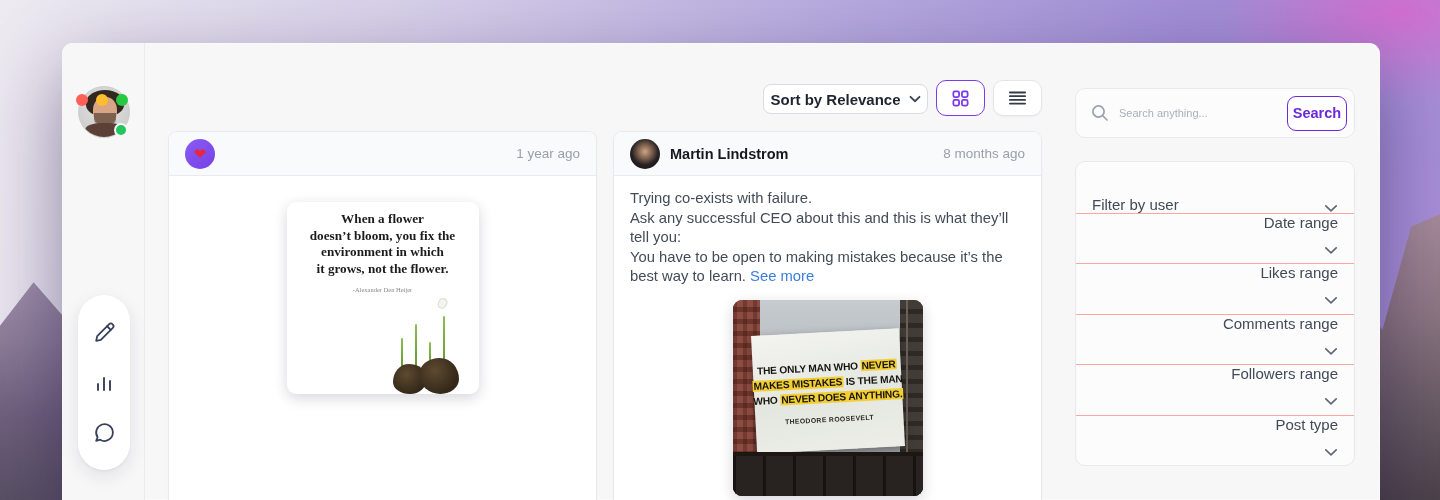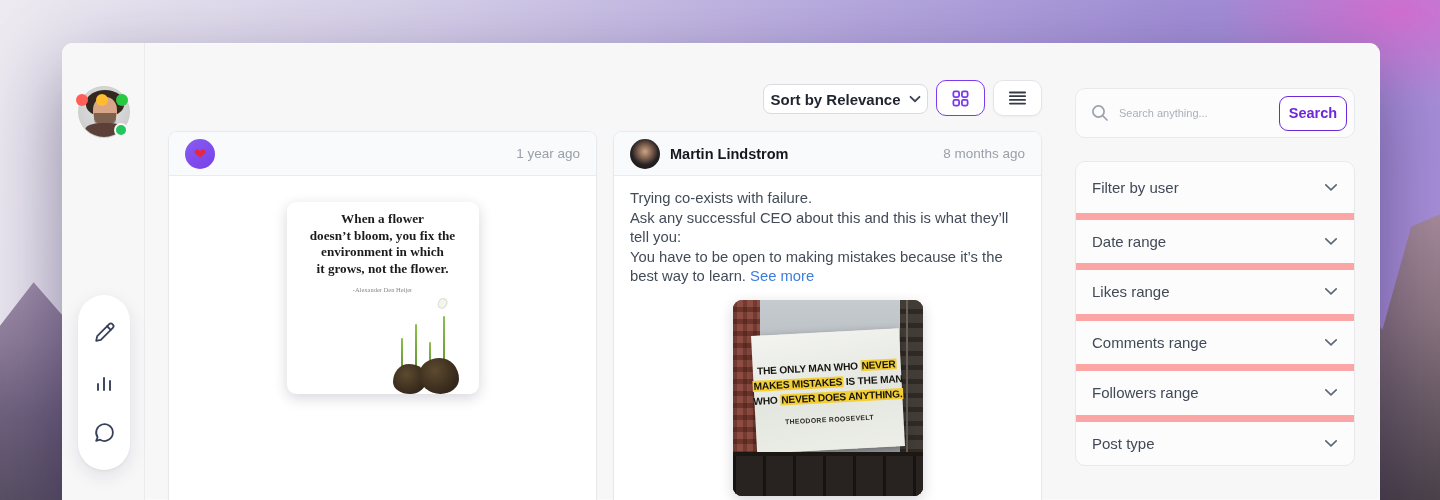--- a/index.html
+++ b/index.html
@@ -101,27 +101,27 @@
   .bb-attr { margin-top:11px; font-size:6.8px; font-weight:700; letter-spacing:.4px; color:#2a2722; }
   .bb-scaffold { position:absolute; left:0; bottom:0; width:100%; height:44px;
     background:repeating-linear-gradient(90deg, #171310 0 3px, #282320 3px 30px), #282320; border-top:4px solid #1c1713; }
 
   
   .search-box { position:absolute; left:1013px; top:45px; width:280px; height:50px; background:#fcfcfd;
     border:1px solid #e7e9ec; border-radius:10px; display:flex; align-items:center; padding:0 7px 0 14px; gap:9px; }
   .search-input { flex:1; border:none; outline:none; background:transparent; font-size:11px; color:#303845;
     font-family:"Liberation Sans","DejaVu Sans",sans-serif; min-width:0; }
   .search-input::placeholder { color:#a9afb9; }
-  .search-submit { width:68px; height:35px; flex:0 0 auto; background:#fff; border:1.5px solid #6d28d9; border-radius:9px;
+  .search-submit { width:60px; height:35px; flex:0 0 auto; background:#fff; border:1.5px solid #6d28d9; border-radius:9px;
     color:#6d28d9; font-size:14.5px; font-weight:700; cursor:pointer; font-family:"Liberation Sans",sans-serif; }
 
   .filters { position:absolute; left:1013px; top:118px; width:280px; background:#fcfcfd;
     border:1px solid #e7e9ec; border-radius:10px; overflow:hidden; }
-  .filter-row { height:50.5px; display:flex; align-items:center; padding:0 16px; cursor:pointer;gap:15px; }
-  .filter-row + .filter-row { border-top:7px solid #fca5a5; }
+  .filter-row { height:50.5px; display:flex; align-items:flex-end; padding:0 16px; cursor:pointer;gap:15px; }
+  .filter-row + .filter-row { border-top:1px solid #fca5a5;flex-direction:column; }
   .filter-label { font-size:15px; color:#414a57; }
   .filter-row svg { margin-left:auto; }
 </style>
 </head>
 <body>
 
 <div class="wallpaper">
   <div class="mountain-left"></div>
   <div class="mountain-right"></div>
 </div>

